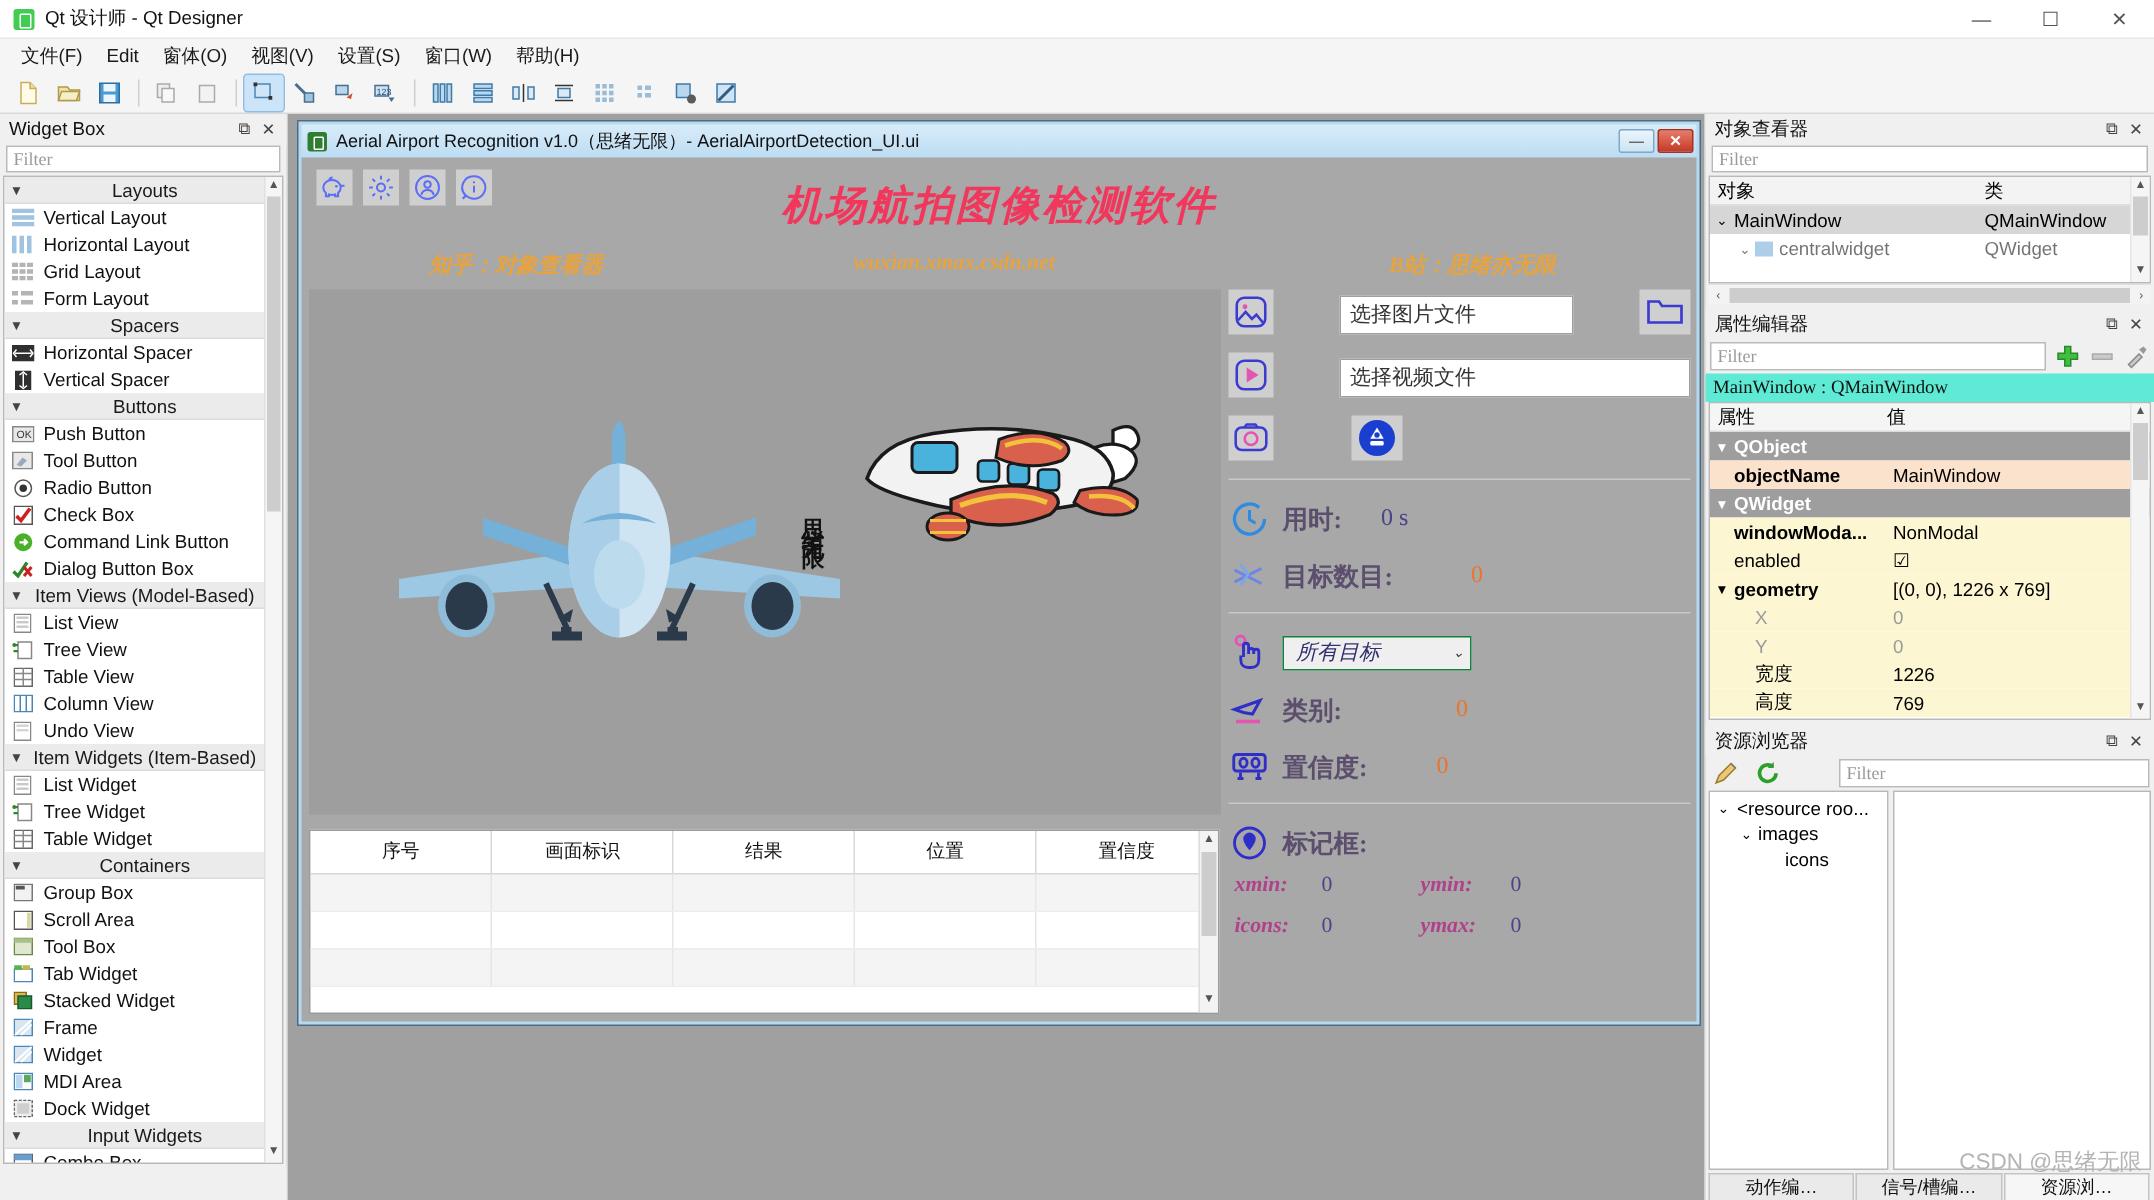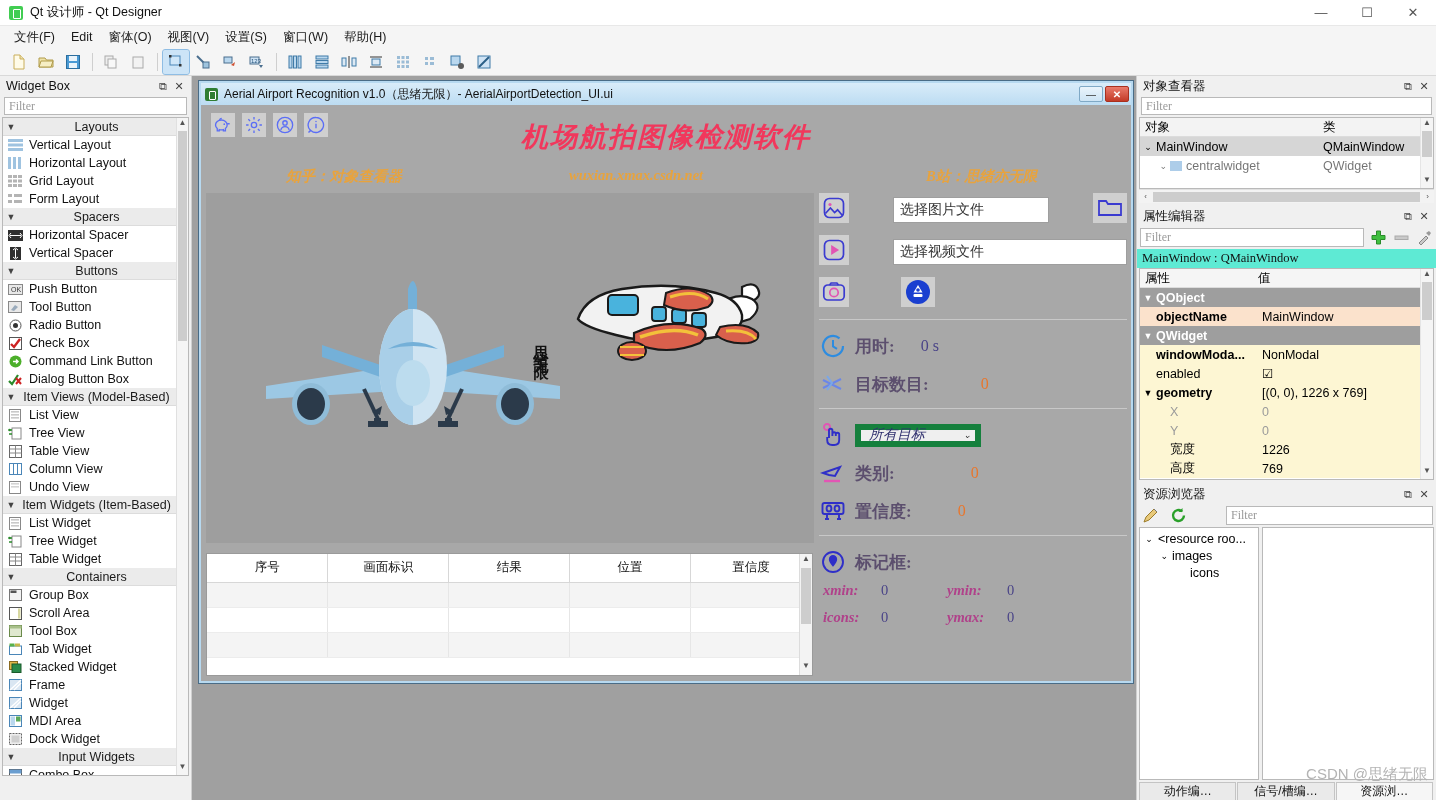--- a/index.html
+++ b/index.html
@@ -131,21 +131,21 @@
   .rbtn { width:34px; height:30px; background:#cfcfcf; margin-left:8px; flex:0 0 34px;
       display:flex; align-items:center; justify-content:center; }
   .hr { height:1px; background:#c8c8c8; margin:6px 0 12px 0; }
   .statrow { display:flex; align-items:center; margin-bottom:10px; }
   .statico { width:28px; height:28px; flex:0 0 28px; margin-right:8px;
       display:flex; align-items:center; justify-content:center; }
   .statlbl { font-family:"Liberation Serif", serif; font-size:17px; color:#5c4f6e;
       font-weight:bold; }
   .statval { font-family:"Liberation Serif", serif; font-size:16px; margin-left:26px; }
   .v-blue { color:#4a4488;text-align:right; } .v-orange { color:#e8762c; }
-  .combo { flex:1; max-width:126px; height:23px; background:#efefef; border:6px solid #15803d;
+  .combo { flex:1; max-width:126px; height:23px; background:#efefef; border:1px solid #15803d;
       display:flex; align-items:center; padding:0 4px 0 8px;
       font-family:"Liberation Serif", serif; font-style:italic; font-size:14px; color:#2f2f6e; }
   .combo .cv { flex:1; } .combo .ca { font-size:9px; color:#333; }
   #bbox-title { display:flex; align-items:center; margin:4px 0 6px 0; }
   #bbox-title .t { font-family:"Liberation Serif", serif; font-size:17px;
       font-weight:bold; color:#5c4f6e; }
   .bboxgrid { display:grid; grid-template-columns:58px 66px 60px 50px; row-gap:10px;
       align-items:center; margin-left:4px; }
   .bk { font-family:"Liberation Serif", serif; font-style:italic; font-weight:bold;
       font-size:14.5px; color:#b0418a; }

